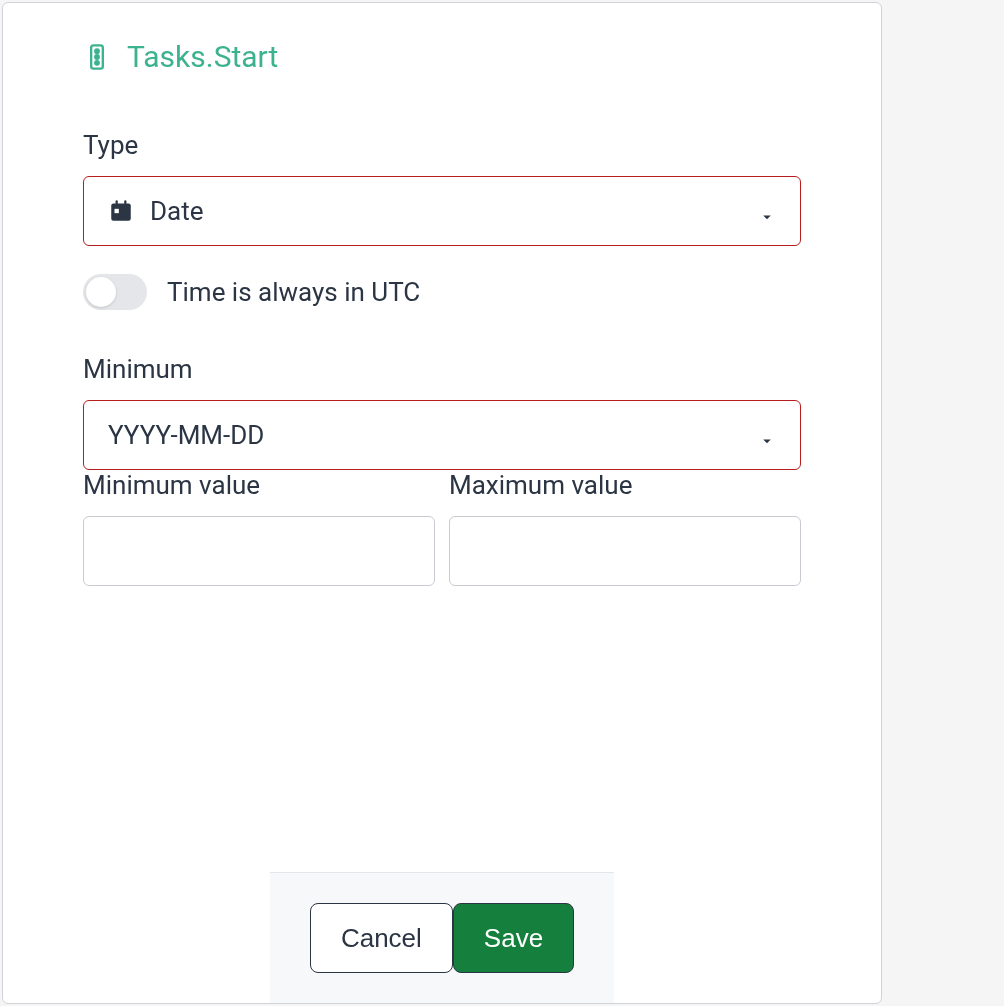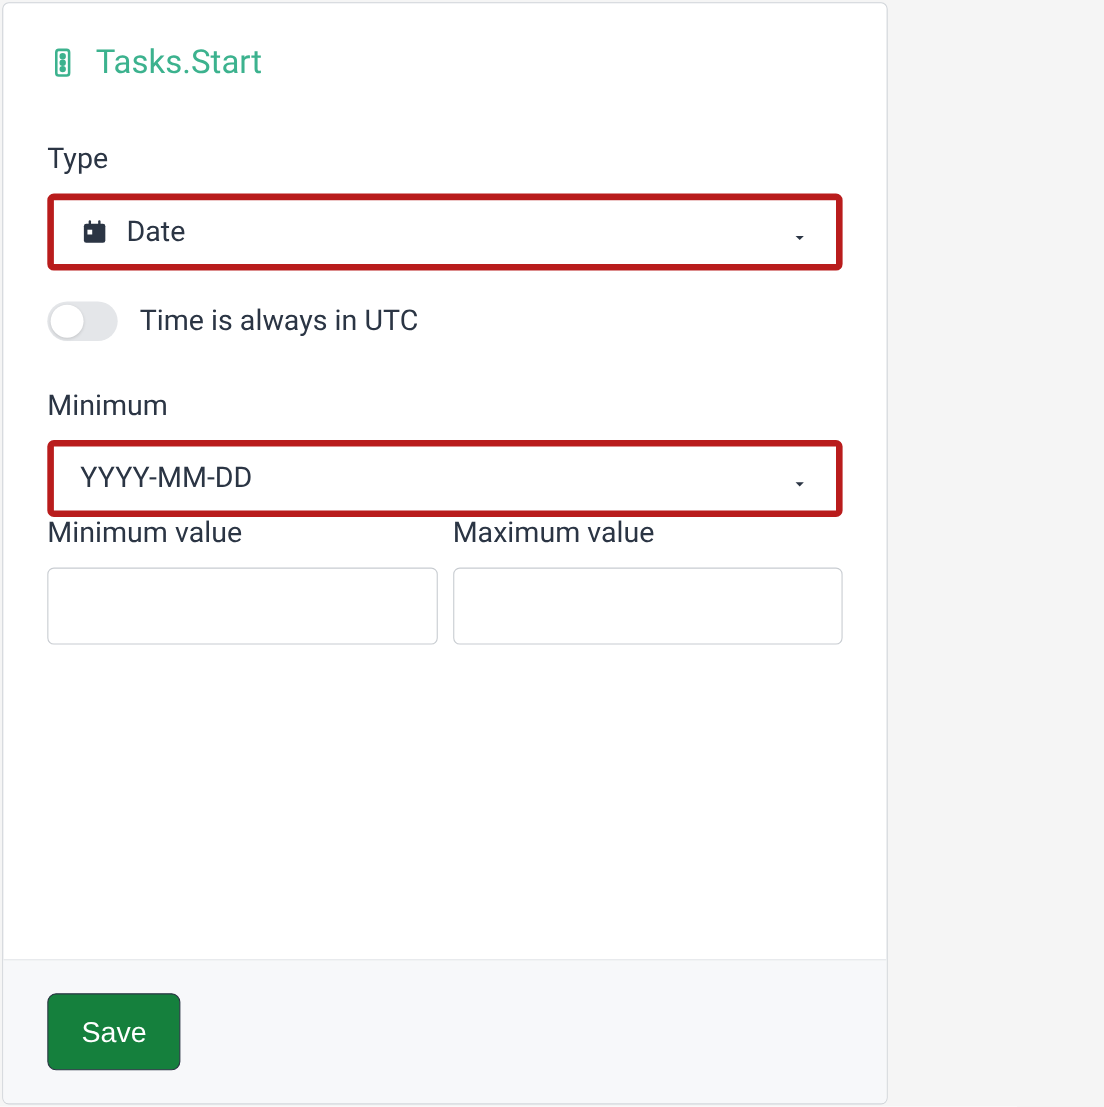--- a/index.html
+++ b/index.html
@@ -10,26 +10,27 @@
     body {
       font-family: -apple-system, BlinkMacSystemFont, "Segoe UI", Roboto, "Helvetica Neue", Arial, sans-serif;
       background: #f5f5f5;
       width: 1004px;
       height: 1006px;
     }
     .modal {
       background: #ffffff;
       border: 1px solid #d0d4d9;
       border-radius: 6px;
-      width: 805px;
+      width: 880px;
       height: 1002px;
       margin: 2px;
       display: flex;
       flex-direction: column;
       overflow: hidden;
+      align-items: center;
     }
     .modal-body {
       padding: 36px 40px 40px 40px;
       flex: 1;
     }
     .modal-header {
       display: flex;
       align-items: center;
       gap: 16px;
       margin-bottom: 56px;
@@ -54,21 +55,21 @@
       margin-bottom: 16px;
       font-weight: 400;
     }
     .select-wrapper {
       position: relative;
       width: 100%;
     }
     .select-field {
       width: 100%;
       height: 70px;
-      border: 6px solid #b91c1c;
+      border: 1px solid #b91c1c;
       border-radius: 6px;
       background: #ffffff;
       padding: 0 24px;
       font-size: 26px;
       color: #2b3544;
       display: flex;
       align-items: center;
       gap: 16px;
       cursor: pointer;
     }
@@ -239,17 +240,20 @@
       </div>
       <div class="col">
         <label class="form-label">Maximum value</label>
         <input type="text" class="text-input" value="" style="">
       </div>
     </div>
 
   </div>
 
   <div class="modal-footer">
+    <button class="btn btn-cancel">
+      <span>Cancel</span>
+    </button>
     <button class="btn btn-save">
       <span>Save</span>
     </button>
   </div>
 </div>
 
 </body></html>

